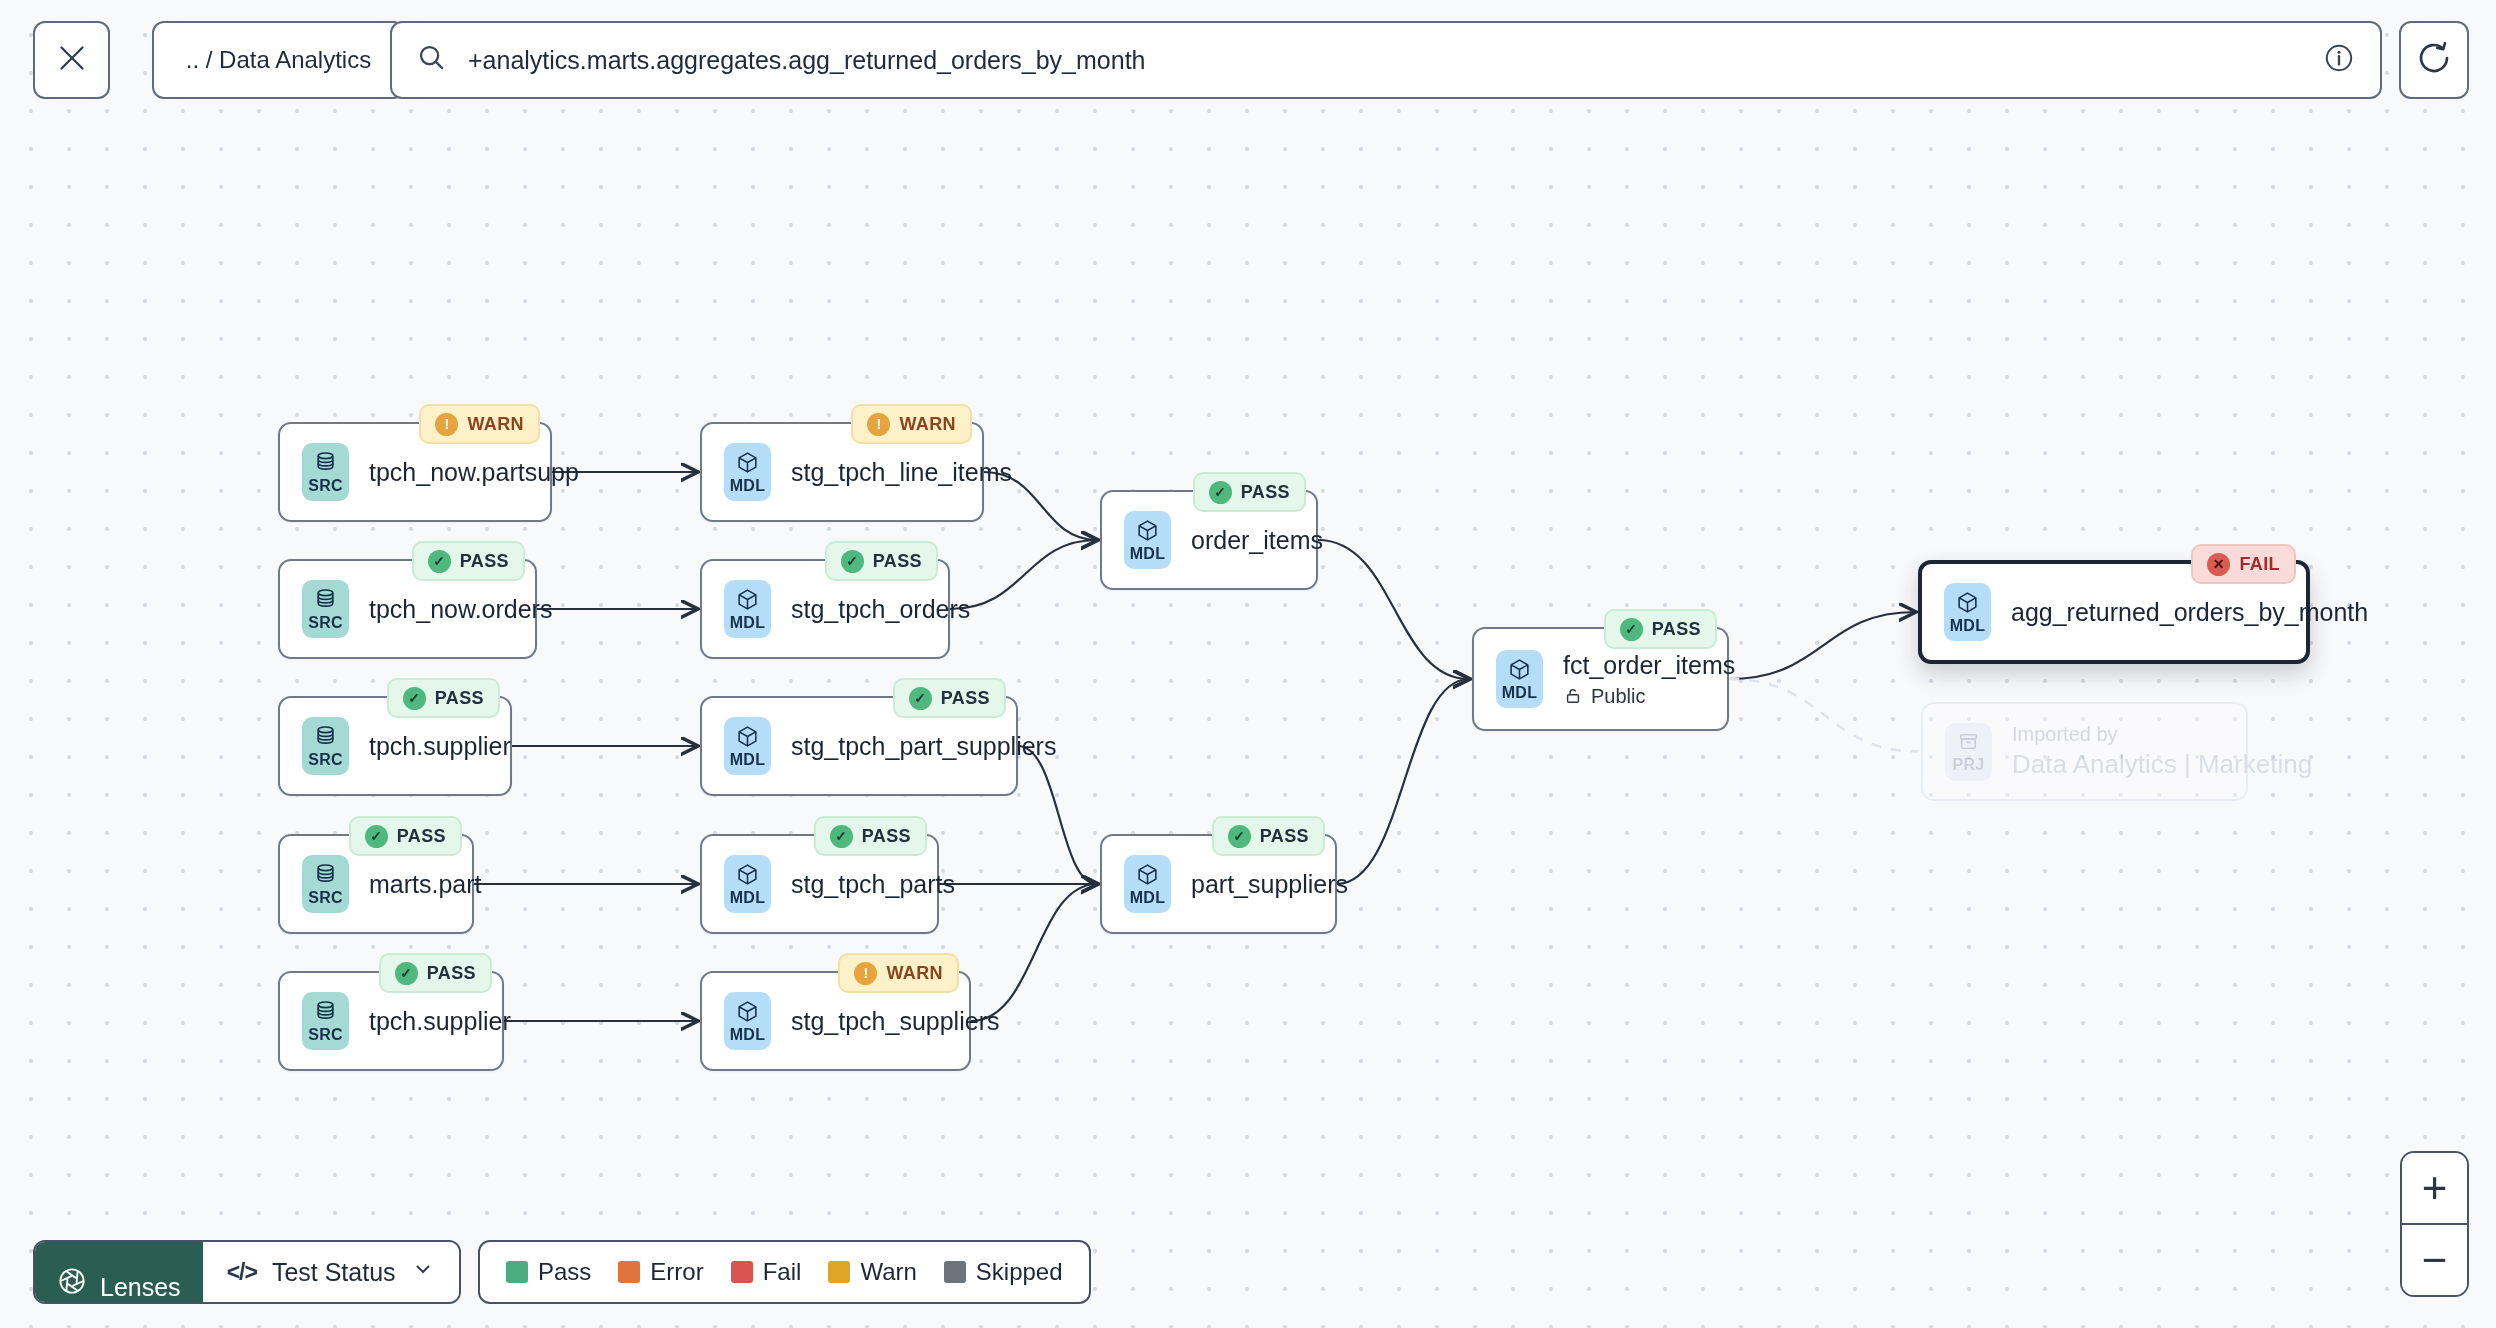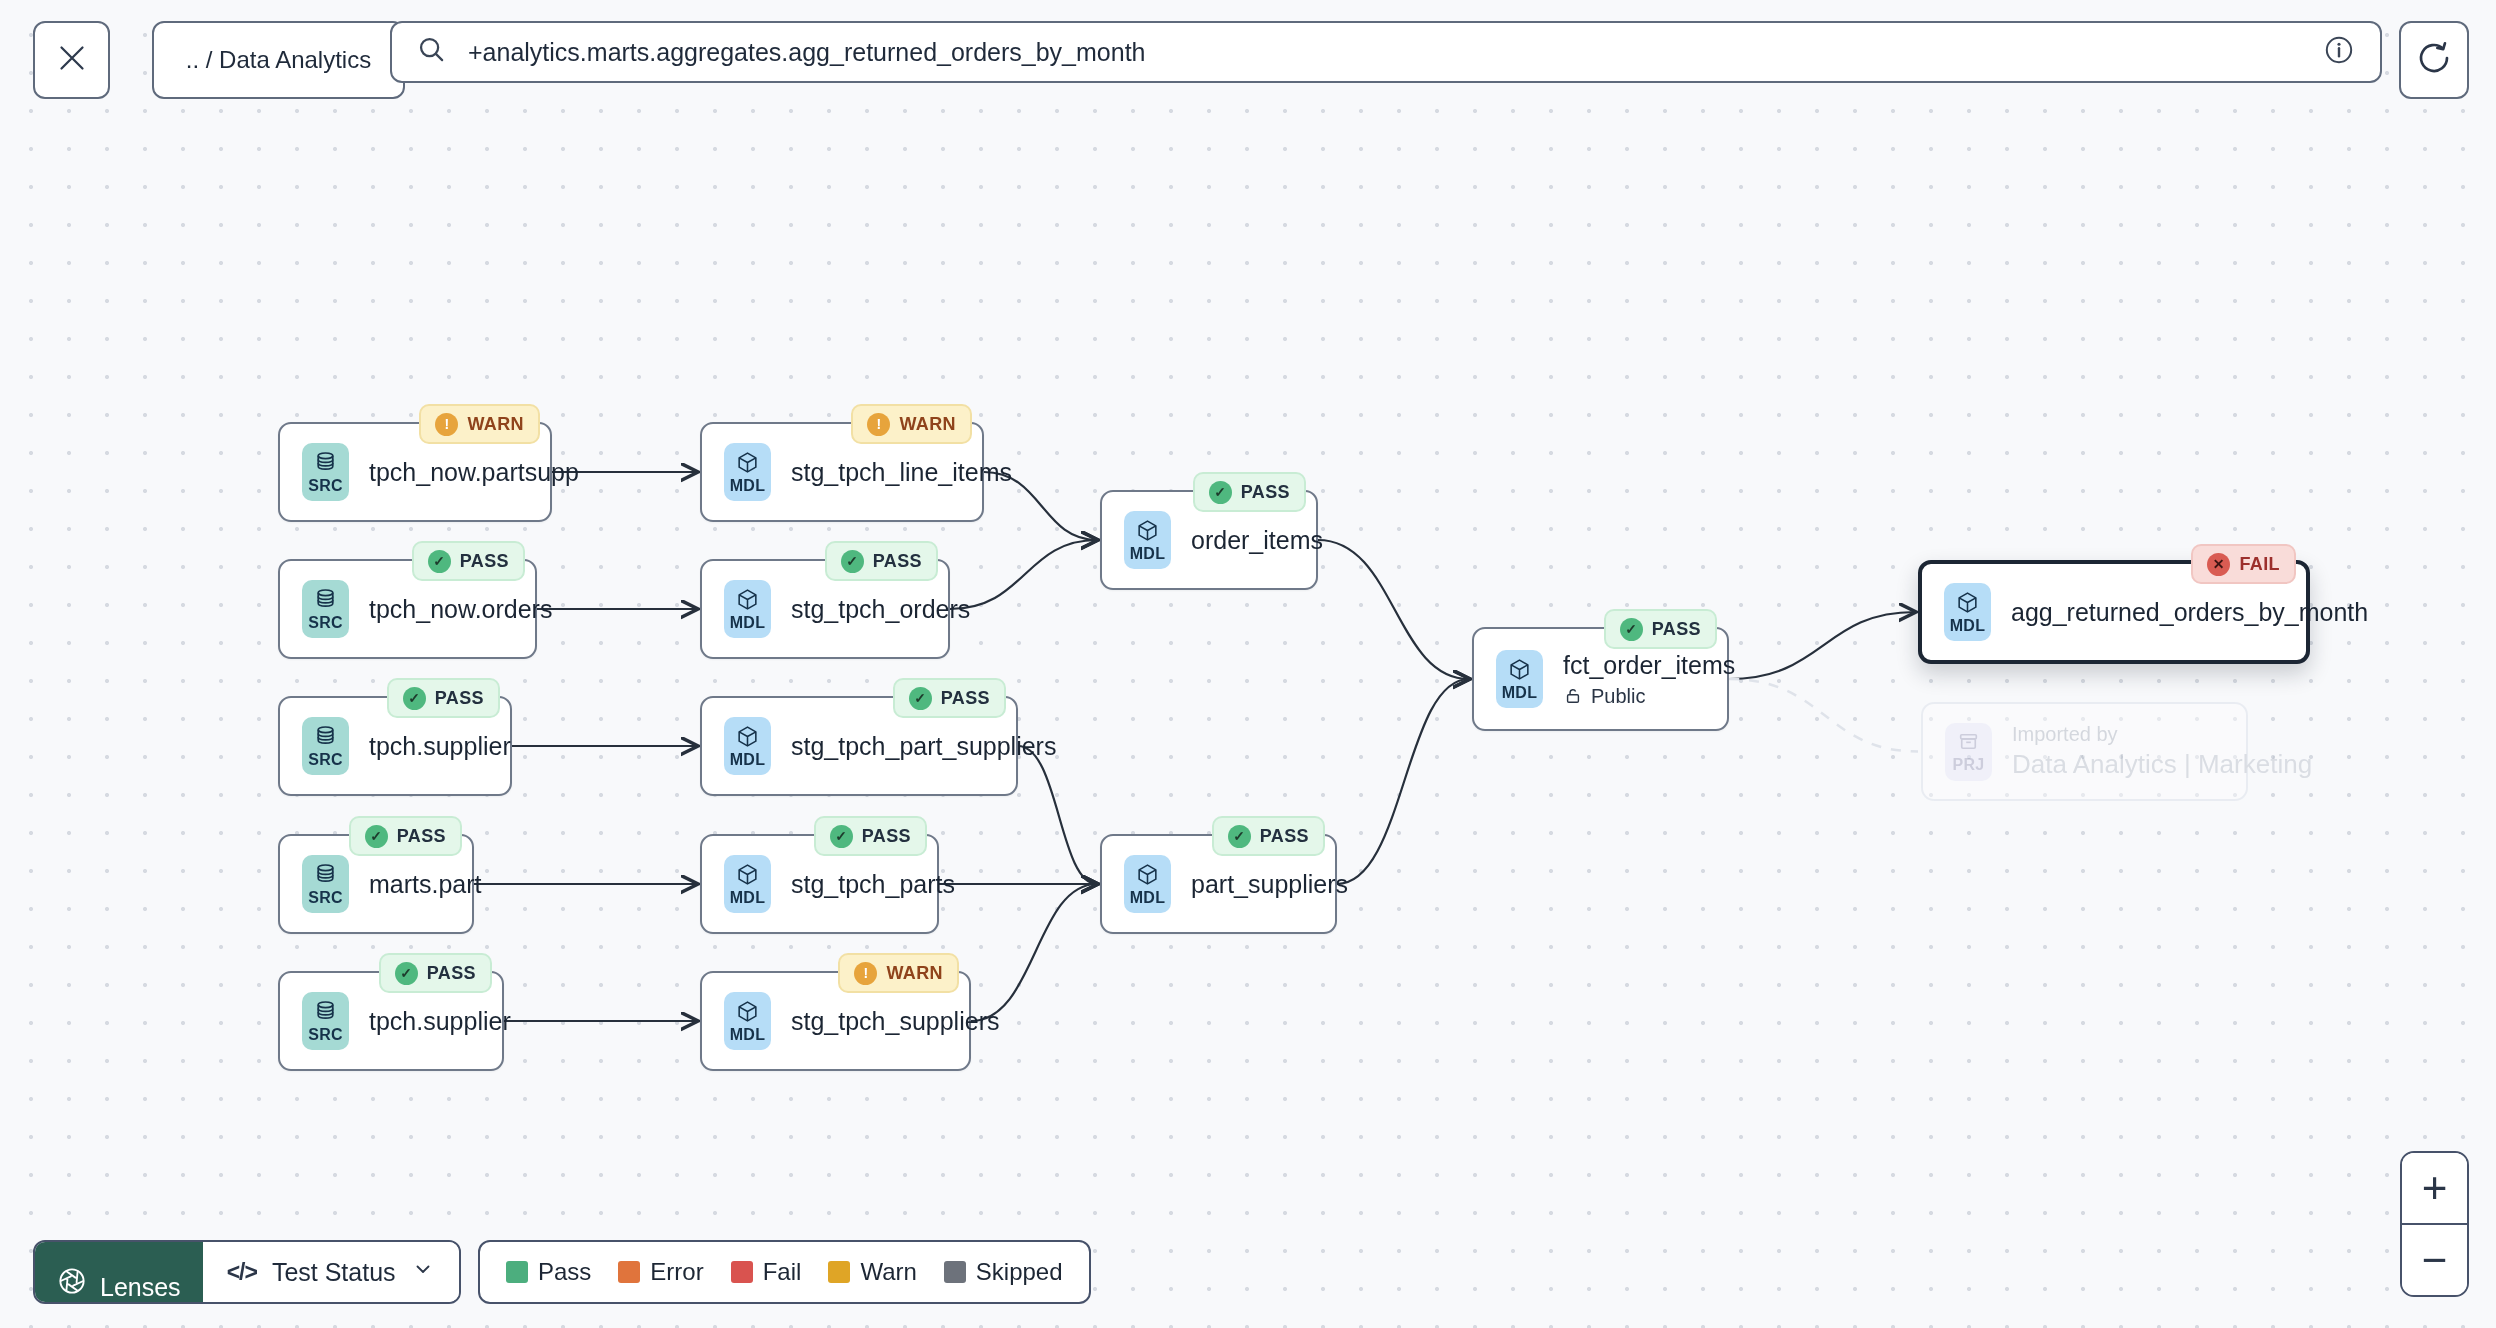--- a/index.html
+++ b/index.html
@@ -328,21 +328,21 @@
       <svg width="36" height="36" viewBox="0 0 24 24">
           <path d="M5 5 L19 19 M19 5 L5 19" stroke="#2e3a4d" stroke-width="1.5" stroke-linecap="round"></path>
         </svg>
     </span>
   </div>
 
   <div class="tb-btn breadcrumb" style="left:124px;top:21px;width:253px;height:78px;margin-left:28px;">
     <span>.. / Data Analytics</span>
   </div>
 
-  <div class="searchbox" style="left:390px;top:21px;width:1992px;height:62px;">
+  <div class="searchbox" style="left:390px;top:21px;width:1992px;height:78px;">
     <span>
       <svg width="32" height="32" viewBox="0 0 24 24">
           <circle cx="10.2" cy="10.2" r="6.4" fill="none" stroke="#3a4556" stroke-width="1.7"></circle>
           <path d="M14.9 14.9 L19.6 19.6" stroke="#3a4556" stroke-width="1.7" stroke-linecap="round"></path>
         </svg>
     </span>
     <input type="text" value="+analytics.marts.aggregates.agg_returned_orders_by_month" style="">
     <span>
       <svg width="34" height="34" viewBox="0 0 24 24">
           <circle cx="12" cy="12" r="8.6" fill="none" stroke="#3a4556" stroke-width="1.4"></circle>

